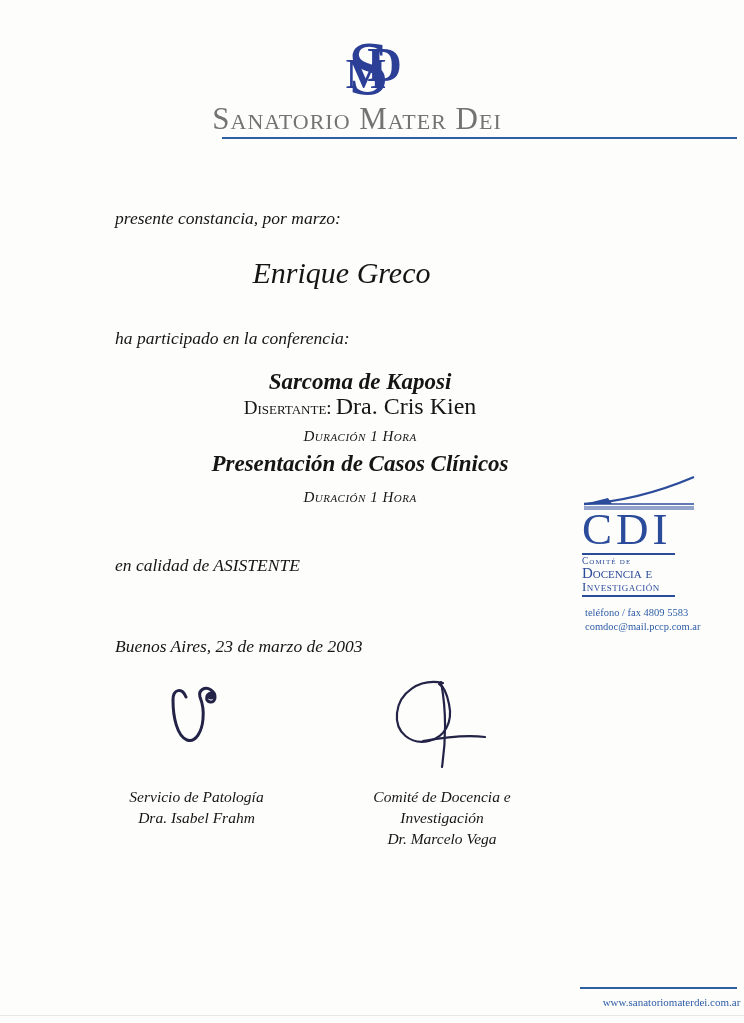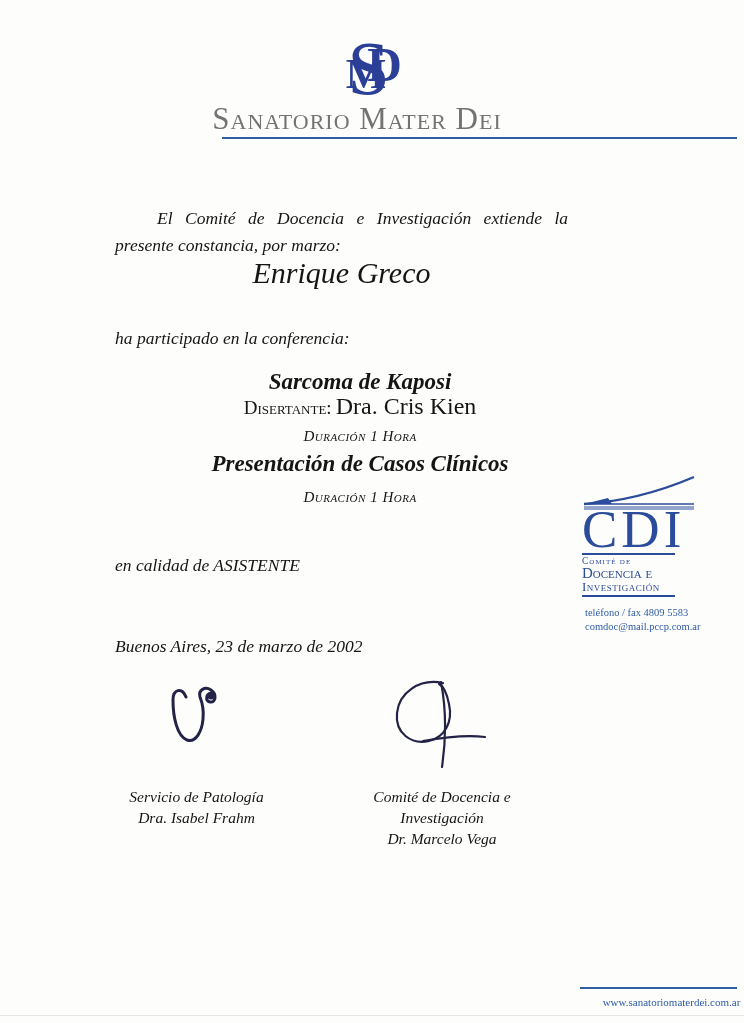--- a/index.html
+++ b/index.html
@@ -32,21 +32,21 @@
   .speaker-name{font-size:24px;}
   .duration{font-style:italic;font-variant:small-caps;font-size:15px;letter-spacing:0.5px;}
   .dur1{top:428px;}
   .conf2{top:451px;}
   .dur2{top:489px;}
   .role-line{position:absolute;left:115px;top:555px;font-style:italic;font-size:17.5px;}
   .date-line{position:absolute;left:115px;top:636px;font-style:italic;font-size:17.5px;}
   
   .cdi{position:absolute;left:582px;top:475px;width:93px;color:#2b4b9b;}
   .cdi-swoosh{position:absolute;left:0;top:0;width:114px;height:34px;overflow:visible;}
-  .cdi-acronym{padding-top:32px;font-size:53px;line-height:44px;letter-spacing:4px;}
+  .cdi-acronym{padding-top:32px;font-size:45px;line-height:44px;letter-spacing:4px;}
   .cdi-rule{height:2px;background:#2b4b9b;margin:2px 0 2px;}
   .cdi-sub1{font-variant:small-caps;font-size:9.5px;letter-spacing:1px;line-height:9px;}
   .cdi-sub2{font-variant:small-caps;font-size:15px;line-height:14px;}
   .cdi-sub3{font-variant:small-caps;font-size:13px;line-height:13px;letter-spacing:0.5px;}
   .cdi-rule-b{height:1.5px;background:#2b4b9b;margin-top:2px;}
   .cdi-contact{position:absolute;left:585px;top:606px;color:#2d5ca6;font-size:10.5px;line-height:14px;}
   
   .sig{position:absolute;}
   .sig-left{left:168px;top:681px;}
   .sig-right{left:381px;top:678px;}
@@ -68,21 +68,20 @@
       <text x="22" y="70" font-size="52" font-weight="bold">M</text>
       <text x="48" y="62" font-size="58" font-weight="bold">D</text>
       <text x="24" y="78" font-size="92" font-weight="normal">S</text>
     </g>
   </svg>
   <div class="brand-name">Sanatorio Mater Dei</div>
   <div class="header-rule"></div>
 
 
   <div class="intro">
-    <div class="intro-l1">El Comité de Docencia e Investigación extiende la</div>
     <div class="intro-l2">presente constancia, por marzo:</div>
   </div>
 
   <div class="recipient">Enrique Greco</div>
 
   <div class="participation">ha participado en la conferencia:</div>
 
   <div class="centerblock conf1 conf-title">Sarcoma de Kaposi</div>
 
   <div class="centerblock speaker-line">
@@ -91,21 +90,21 @@
   </div>
 
   <div class="centerblock duration dur1">Duración 1 Hora</div>
 
   <div class="centerblock conf2 conf-title">Presentación de Casos Clínicos</div>
 
   <div class="centerblock duration dur2">Duración 1 Hora</div>
 
   <div class="role-line">en calidad de ASISTENTE</div>
 
-  <div class="date-line">Buenos Aires, 23 de marzo de 2002</div>
+  <div class="date-line">Buenos Aires, 23 de marzo de 2003</div>
 
   <div class="cdi">
     <svg class="cdi-swoosh" viewBox="0 0 114 34">
       <path d="M 2,29 C 35,27 72,19 112,2" fill="none" stroke="#2b4b9b" stroke-width="2.4"></path>
       <path d="M 2,29 L 26,23 L 30,29 Z" fill="#2b4b9b"></path>
       <line x1="2" y1="29" x2="112" y2="29" stroke="#2b4b9b" stroke-width="1.6"></line>
       <line x1="2" y1="32" x2="112" y2="32" stroke="#2b4b9b" stroke-width="1.2"></line>
       <line x1="2" y1="34" x2="112" y2="34" stroke="#2b4b9b" stroke-width="1"></line>
     </svg>
     <div class="cdi-acronym">CDI</div>

